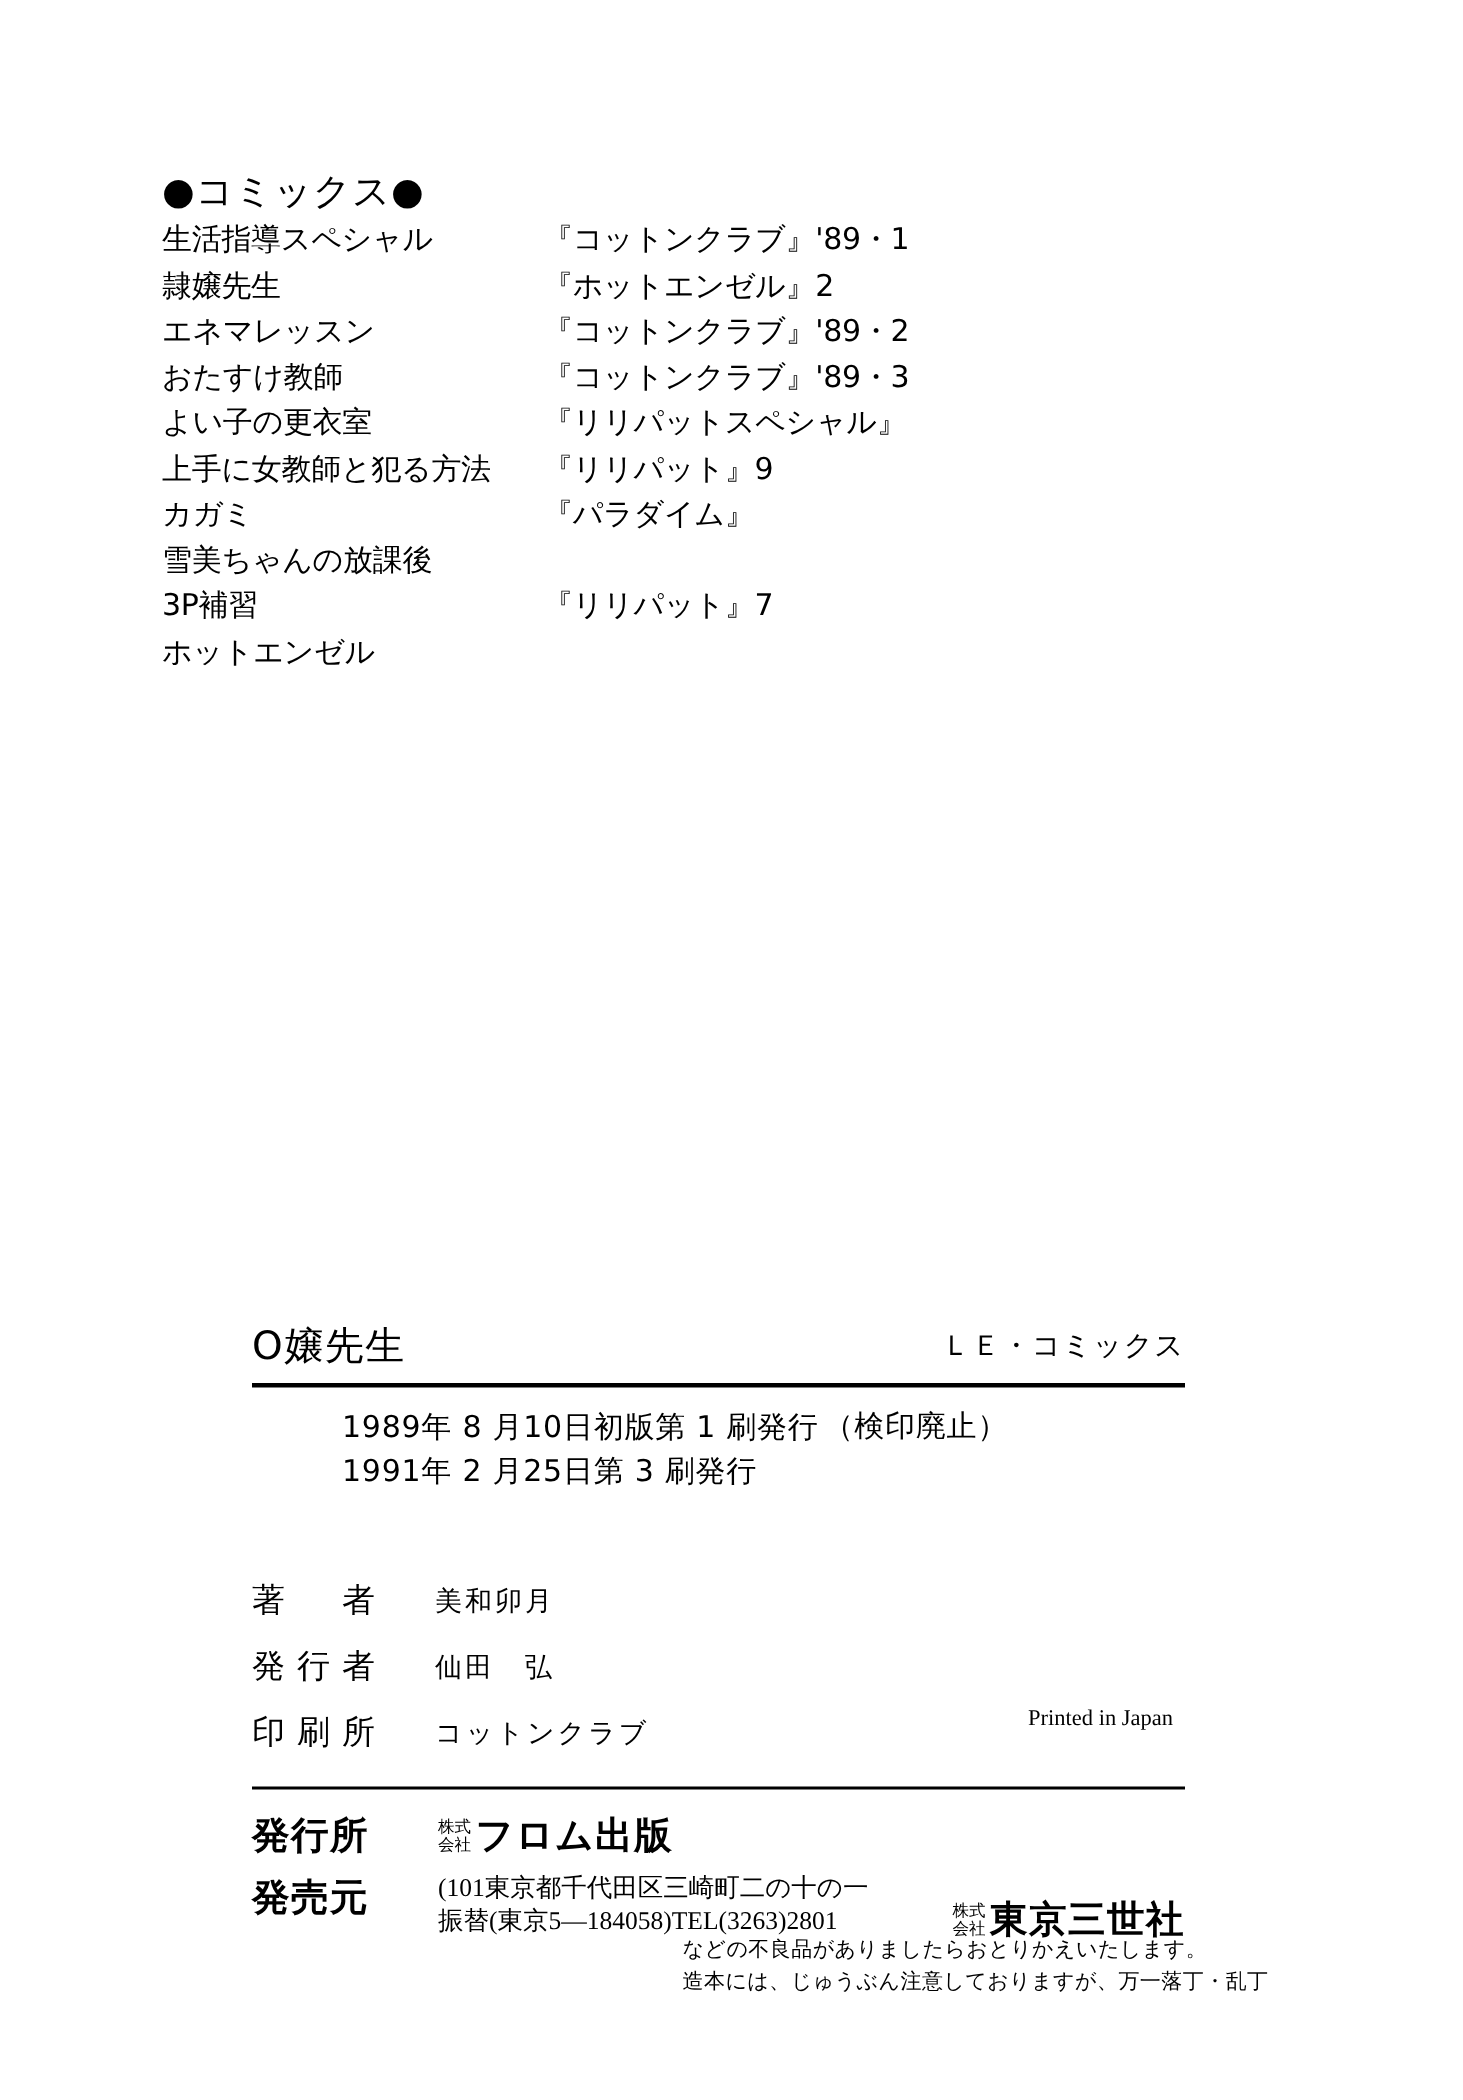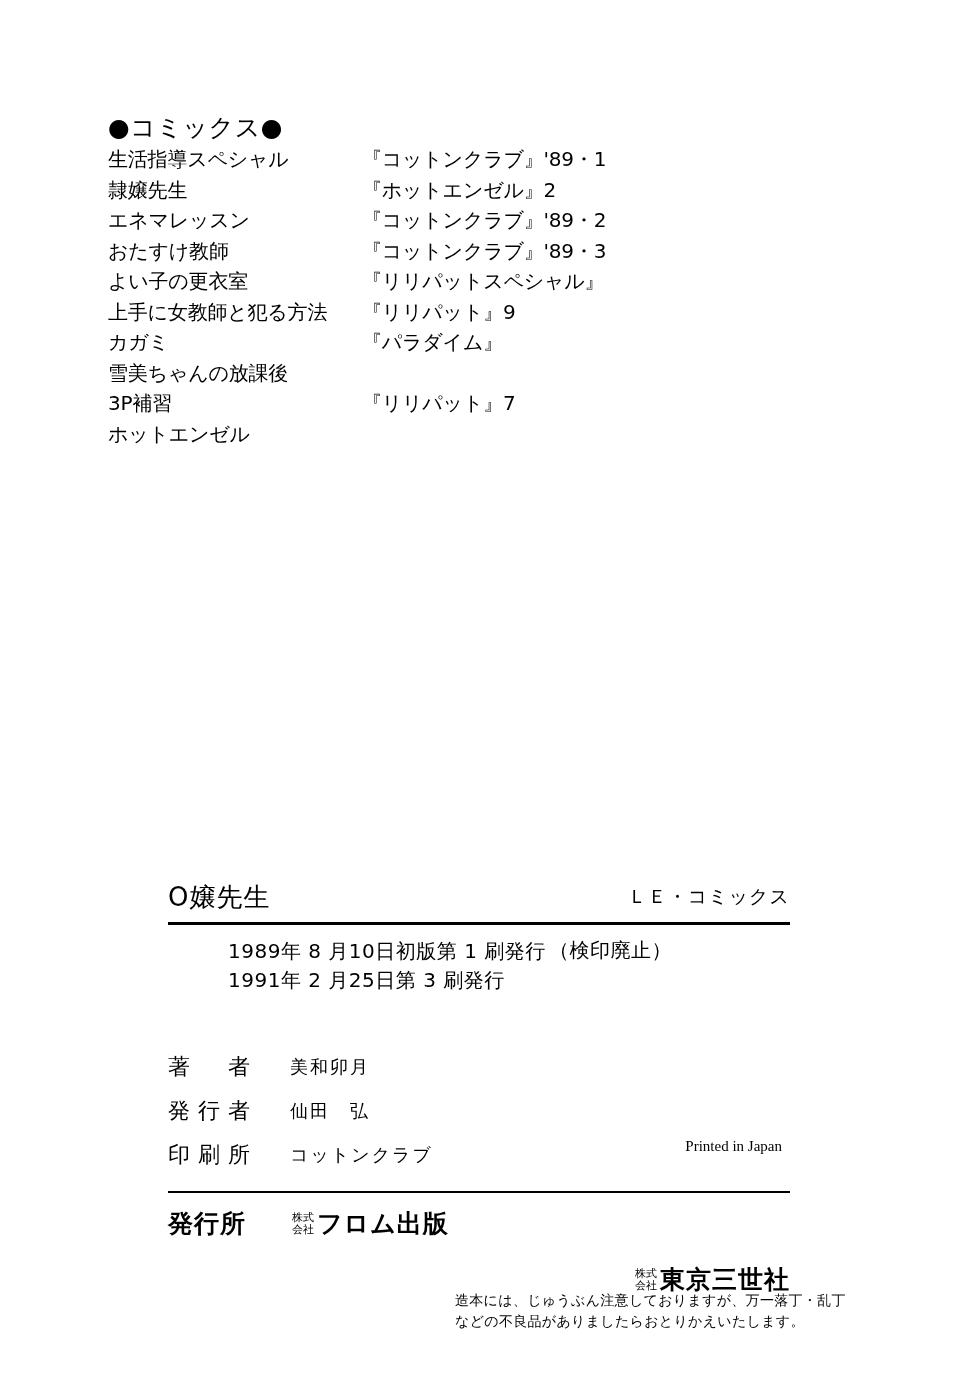--- a/index.html
+++ b/index.html
@@ -273,25 +273,32 @@
   <div id="publisher-block">
 
     <div class="pub-row" style="align-items:center;">
       <div class="pub-label">発行所</div>
       <div style="display:flex;align-items:center;">
         <span class="pub-kabu"><span>株式</span><br><span>会社</span></span>
         <span class="pub-name-big">フロム出版</span>
       </div>
     </div>
 
+    <div class="pub-row" style="margin-top:8px;">
+      <div class="pub-label">発売元</div>
+      <div>
+        <div class="pub-addr">(101東京都千代田区三崎町二の十の一</div>
+        <div class="pub-addr">振替(東京5—184058)TEL(3263)2801</div>
+      </div>
+    </div>
 
     <div id="seller-name">
       <span class="pub-kabu"><span>株式</span><br><span>会社</span></span>
       <span class="pub-name-big">東京三世社</span>
     </div>
 
   </div>
 </div>
 
 <div id="disclaimer">
+  <div>などの不良品がありましたらおとりかえいたします。</div>
   <div>造本には、じゅうぶん注意しておりますが、万一落丁・乱丁</div>
-  <div>などの不良品がありましたらおとりかえいたします。</div>
 </div>
 
 </body></html>

